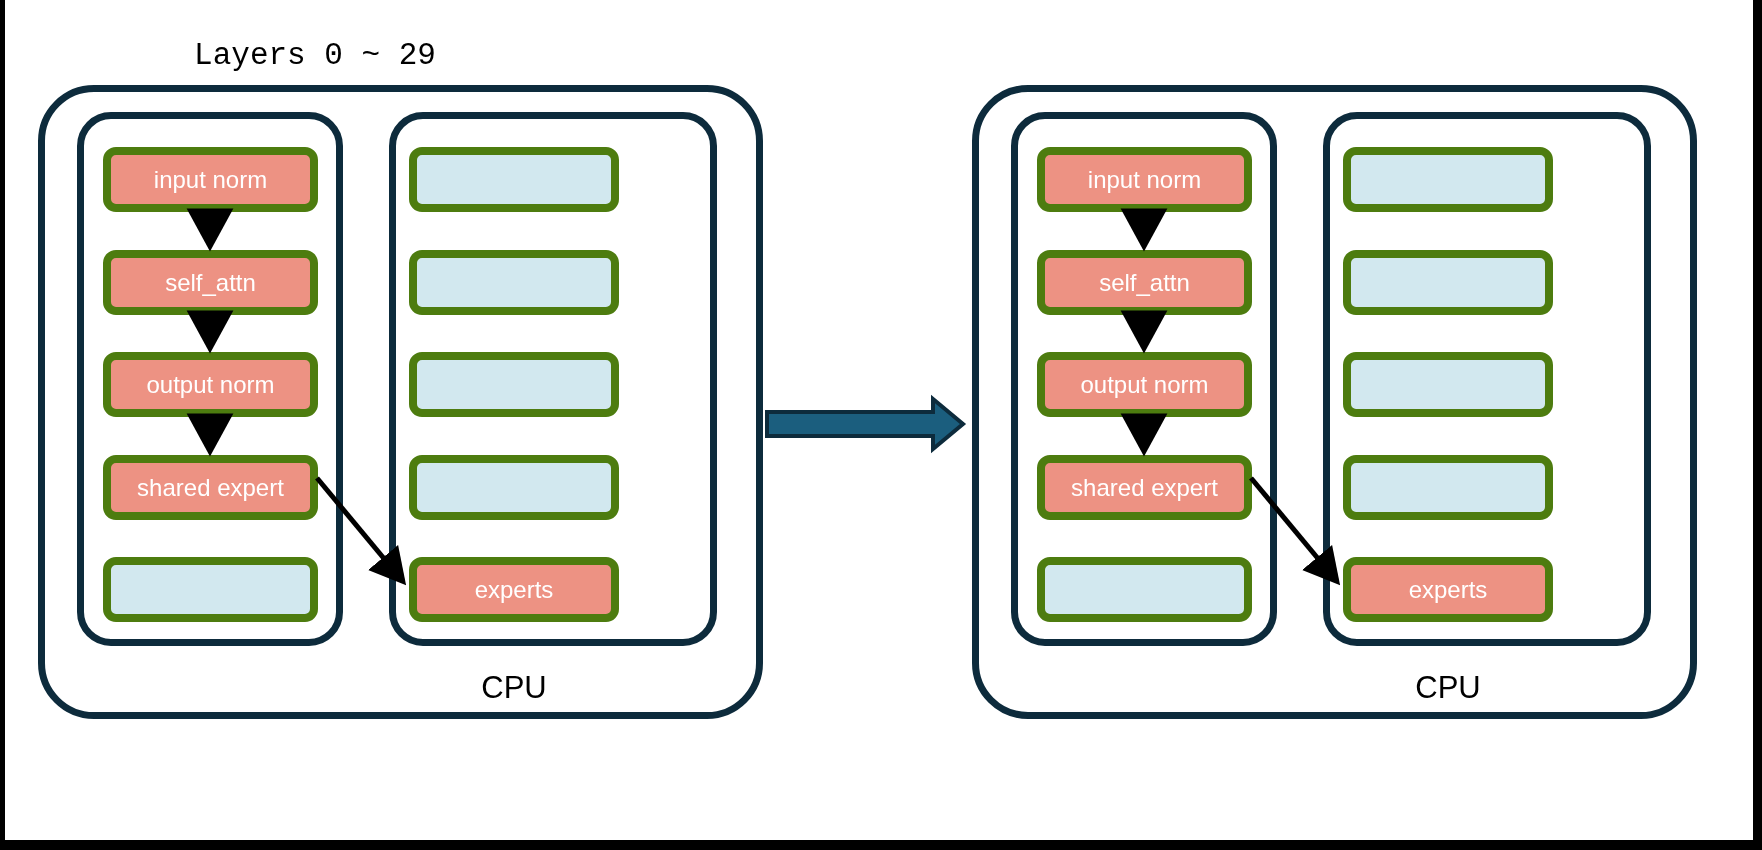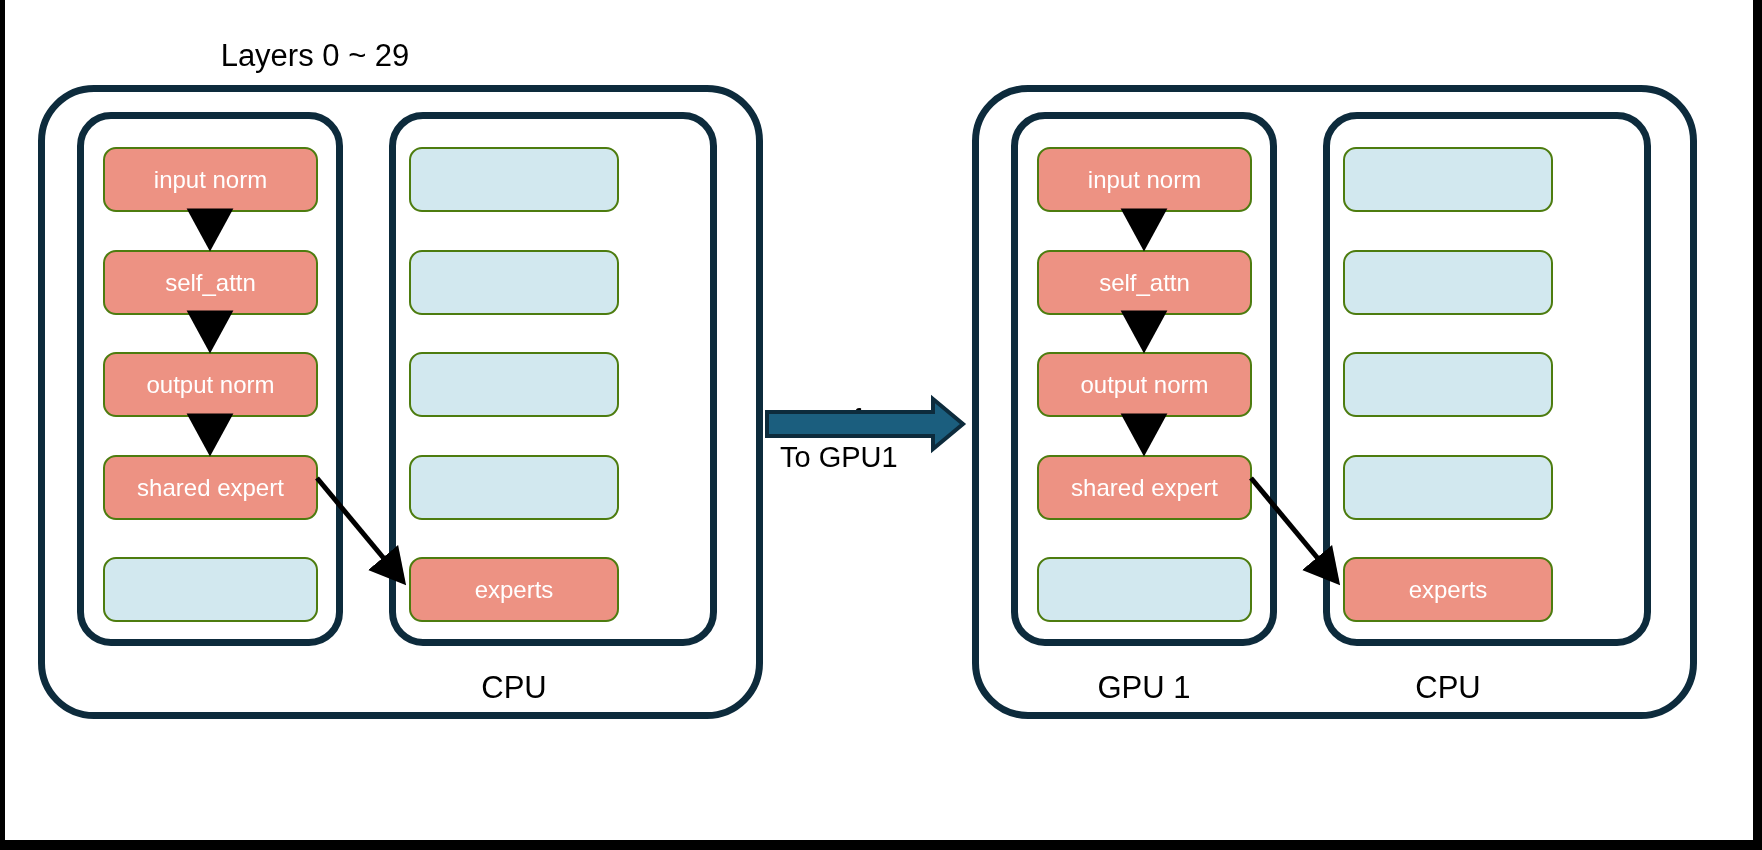--- a/index.html
+++ b/index.html
@@ -32,21 +32,21 @@
     overflow: hidden;
   }
 
   
   .panel-title {
     position: absolute;
     font-size: 31px;
     color: #000000;
     white-space: nowrap;
     text-align: center;
-    font-family: Liberation Sans, sans-serif;
+    font-family: Liberation Mono, monospace;
   }
 
   
   .device {
     position: absolute;
     border: 7px solid #0d2b3c;
     border-radius: 56px;
     background: #ffffff;
     box-sizing: border-box;
   }
@@ -56,21 +56,21 @@
     position: absolute;
     border: 7px solid #0d2b3c;
     border-radius: 34px;
     background: #ffffff;
     box-sizing: border-box;
   }
 
   
   .block {
     position: absolute;
-    border: 2px solid #4d7c0f;
+    border: 8px solid #4d7c0f;
     border-radius: 13px;
     box-sizing: border-box;
     display: flex;
     align-items: center;
     justify-content: center;
     color: #ffffff;
     font-size: 24px;
     font-family: "Liberation Sans", sans-serif;
     line-height: 1;
   }
@@ -147,24 +147,20 @@
     </div>
     <div class="block blue" style="left:404px; top:455px; width:210px; height:65px;">
       <span></span>
     </div>
     <div class="block salmon" style="left:404px; top:557px; width:210px; height:65px;">
       <span>experts</span>
     </div>
 
     <div class="device-label" style="left:409px; top:670px; width:200px;">CPU</div>
 
-    <div class="transfer-label" style="left:775px; top:402px;">
-      <div>Transfer</div>
-      <div>To GPU1</div>
-    </div>
 
 
     <div class="device" style="left:967px; top:85px; width:725px; height:634px;"></div>
 
     <div class="column" style="left:1006px; top:112px; width:266px; height:534px;"></div>
 
     <div class="block salmon" style="left:1032px; top:147px; width:215px; height:65px;">
       <span>input norm</span>
     </div>
     <div class="block salmon" style="left:1032px; top:250px; width:215px; height:65px;">
@@ -191,21 +187,20 @@
     <div class="block blue" style="left:1338px; top:352px; width:210px; height:65px;">
       <span></span>
     </div>
     <div class="block blue" style="left:1338px; top:455px; width:210px; height:65px;">
       <span></span>
     </div>
     <div class="block salmon" style="left:1338px; top:557px; width:210px; height:65px;">
       <span>experts</span>
     </div>
 
-    <div class="device-label" style="left:1039px; top:670px; width:200px;">GPU 1</div>
     <div class="device-label" style="left:1343px; top:670px; width:200px;">CPU</div>
 
     <svg id="arrows" viewBox="0 0 1748 840">
       <defs>
         <marker id="blk" markerWidth="9" markerHeight="9" refX="5.6" refY="4.5" orient="auto" markerUnits="strokeWidth">
           <path d="M0,0.6 L7.2,4.5 L0,8.4 z" fill="#000000"></path>
         </marker>
       </defs>
 
       <g>

